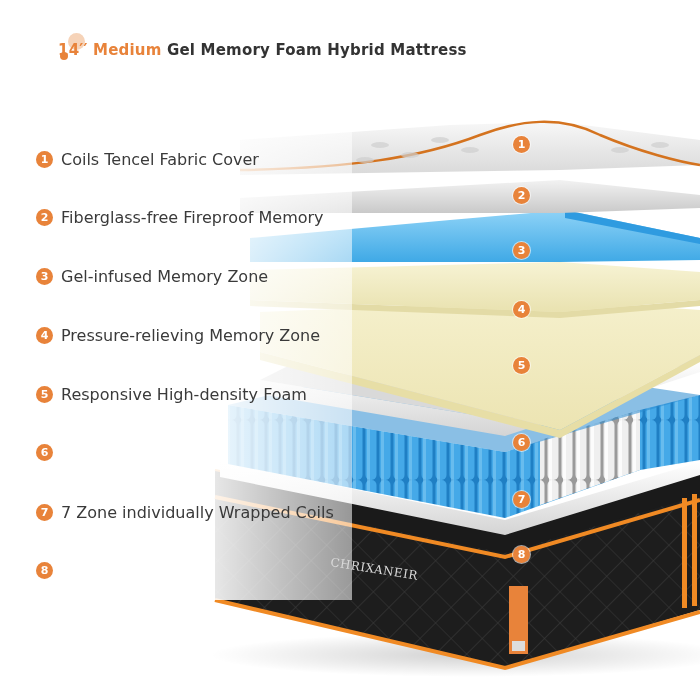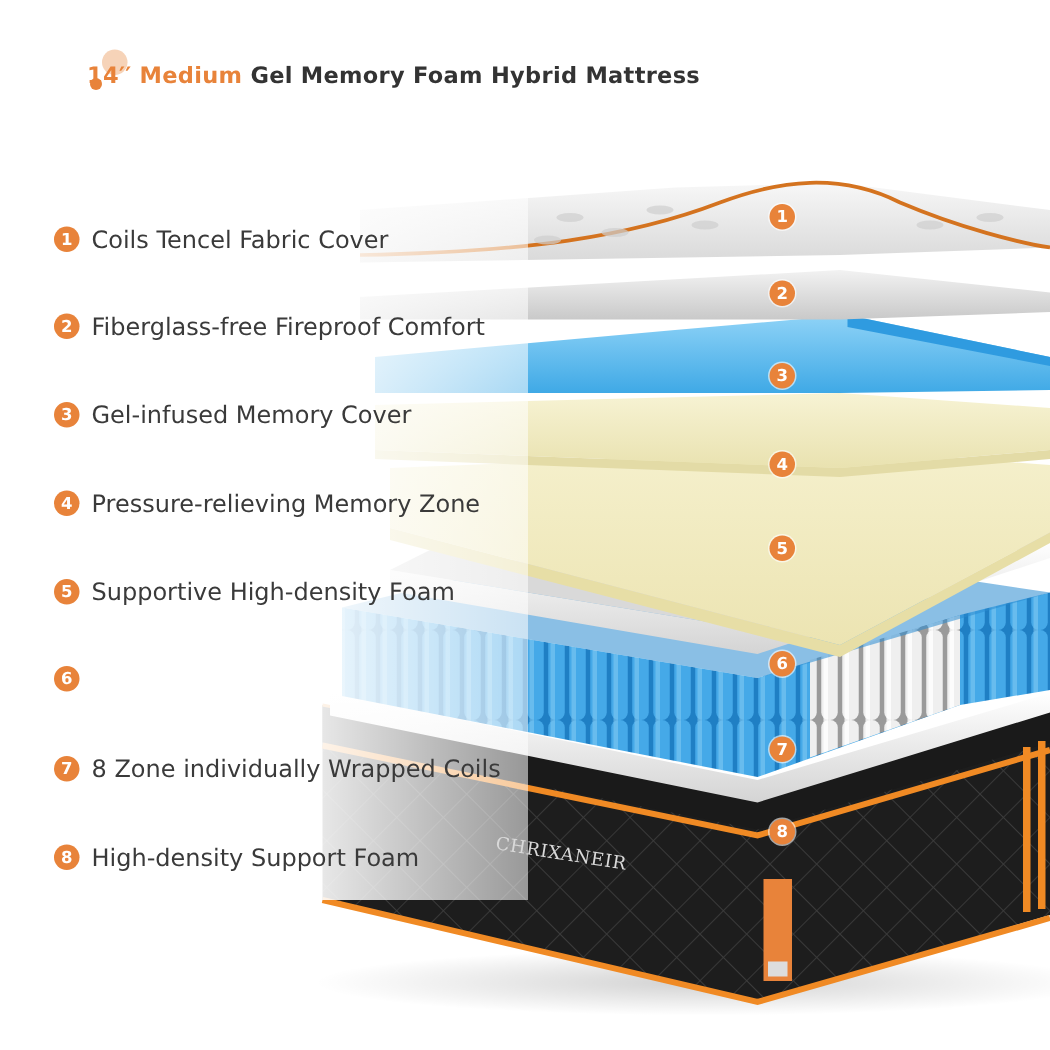--- a/index.html
+++ b/index.html
@@ -147,38 +147,37 @@
 <div class="marker" style="left:513px;top:491px;">7</div>
 <div class="marker" style="left:513px;top:546px;">8</div>
 
 <div class="layer-list">
   <div class="layer-item" style="top:150px;">
     <span class="badge">1</span>
     <span class="layer-label">Coils Tencel Fabric Cover</span>
   </div>
   <div class="layer-item" style="top:208px;">
     <span class="badge">2</span>
-    <span class="layer-label">Fiberglass-free Fireproof Comfort</span>
+    <span class="layer-label">Fiberglass-free Fireproof Memory</span>
   </div>
   <div class="layer-item" style="top:267px;">
     <span class="badge">3</span>
-    <span class="layer-label">Gel-infused Memory Cover</span>
+    <span class="layer-label">Gel-infused Memory Zone</span>
   </div>
   <div class="layer-item" style="top:326px;">
     <span class="badge">4</span>
     <span class="layer-label">Pressure-relieving Memory Zone</span>
   </div>
   <div class="layer-item" style="top:385px;">
     <span class="badge">5</span>
-    <span class="layer-label">Supportive High-density Foam</span>
+    <span class="layer-label">Responsive High-density Foam</span>
   </div>
   <div class="layer-item" style="top:444px;">
     <span class="badge">6</span>
   </div>
   <div class="layer-item" style="top:503px;">
     <span class="badge">7</span>
-    <span class="layer-label">8 Zone individually Wrapped Coils</span>
+    <span class="layer-label">7 Zone individually Wrapped Coils</span>
   </div>
   <div class="layer-item" style="top:562px;">
     <span class="badge">8</span>
-    <span class="layer-label">High-density Support Foam</span>
   </div>
 </div>
 
 </body></html>

